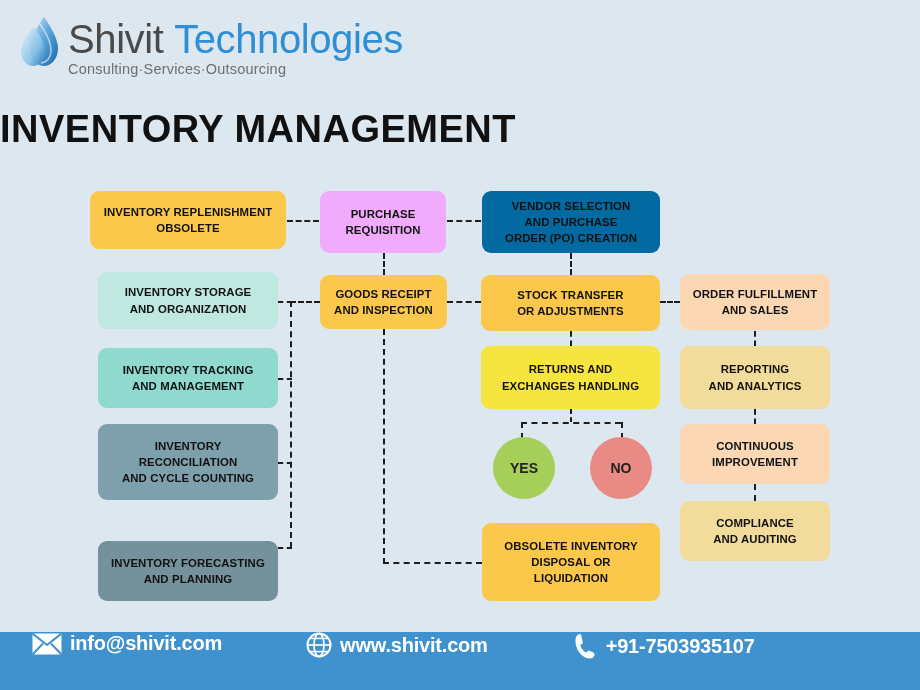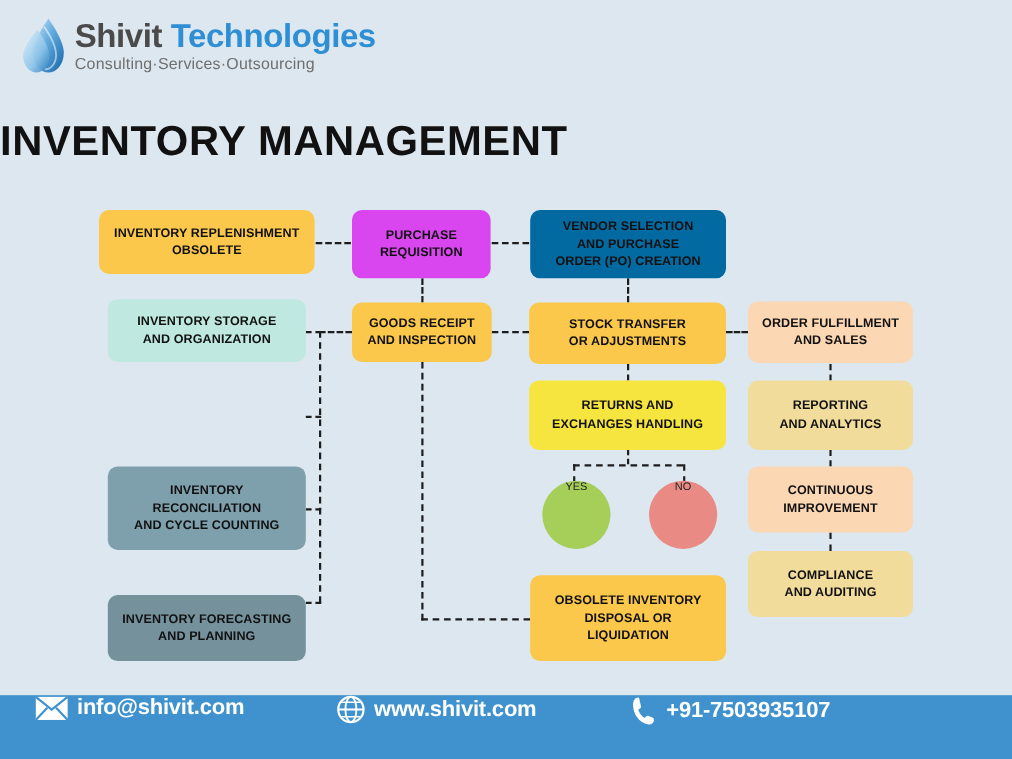--- a/index.html
+++ b/index.html
@@ -33,22 +33,22 @@
     width: 44px;
     height: 58px;
     position: relative;
     margin-right: 6px;
     flex: none;
   }
   #logo-text-wrap {
     padding-top: 4px;
   }
   .logo-line1 {
-    font-size: 30px;
-    font-weight: bold;
+    font-size: 40px;
+    font-weight: normal;
     letter-spacing: -0.4px;
     line-height: 1.05;
     white-space: nowrap;
   }
   .logo-word1 { color: #4a4a4a; }
   .logo-word2 { color: #2f8fd4; }
   .logo-line2 {
     font-size: 14.5px;
     color: #6f6f6f;
     letter-spacing: 0.2px;
@@ -85,24 +85,24 @@
     letter-spacing: 0.1px;
     padding: 4px 6px;
     z-index: 3;
   }
   .node span { display: block; }
 
   .circle {
     position: absolute;
     border-radius: 50%;
     display: flex;
-    align-items: flex-start;
+    align-items: center;
     justify-content: center;
-    font-size: 10px;
-    font-weight: normal;
+    font-size: 14px;
+    font-weight: bold;
     color: #222222;
     z-index: 3;
   }
 
   
   .conn {
     position: absolute;
     z-index: 1;
   }
   .conn-h {
@@ -209,21 +209,21 @@
   <div class="conn conn-v" style="left:754px; top:409px; width:0; height:15px;"></div>
   <div class="conn conn-v" style="left:754px; top:484px; width:0; height:17px;"></div>
 
   <div class="node" style="left:90px; top:191px; width:196px; height:58px; background:#fbc84b;">
     <div>
       <span>INVENTORY REPLENISHMENT</span>
       <span>OBSOLETE</span>
     </div>
   </div>
 
-  <div class="node" style="left:320px; top:191px; width:126px; height:62px; background:#d946ef;">
+  <div class="node" style="left:320px; top:191px; width:126px; height:62px; background:#f0abfc;">
     <div>
       <span>PURCHASE</span>
       <span>REQUISITION</span>
     </div>
   </div>
 
   <div class="node" style="left:482px; top:191px; width:178px; height:62px; background:#0369a1;">
     <div>
       <span>VENDOR SELECTION</span>
       <span>AND PURCHASE</span>
@@ -252,20 +252,26 @@
     </div>
   </div>
 
   <div class="node" style="left:680px; top:274px; width:150px; height:56px; background:#fbd7b4;">
     <div>
       <span>ORDER FULFILLMENT</span>
       <span>AND SALES</span>
     </div>
   </div>
 
+  <div class="node" style="left:98px; top:348px; width:180px; height:60px; background:#8fd9cf;">
+    <div>
+      <span>INVENTORY TRACKING</span>
+      <span>AND MANAGEMENT</span>
+    </div>
+  </div>
 
   <div class="node" style="left:481px; top:346px; width:179px; height:63px; background:#f7e53f;">
     <div>
       <span>RETURNS AND</span>
       <span>EXCHANGES HANDLING</span>
     </div>
   </div>
 
   <div class="node" style="left:680px; top:346px; width:150px; height:63px; background:#f2dc9b;">
     <div>

